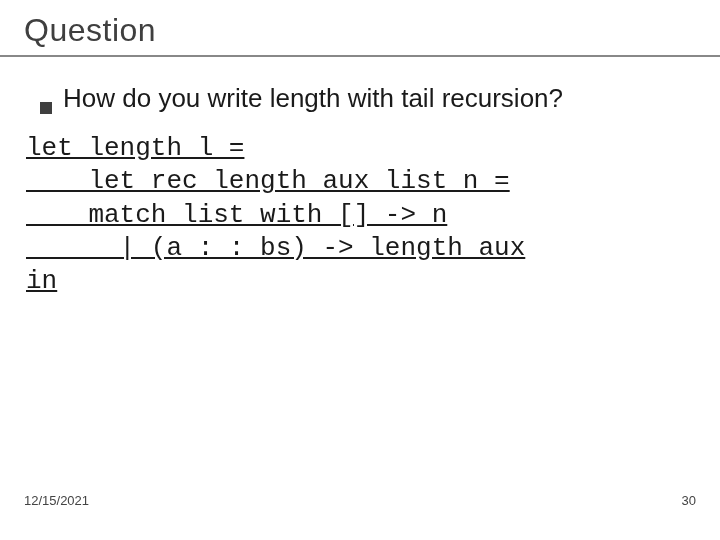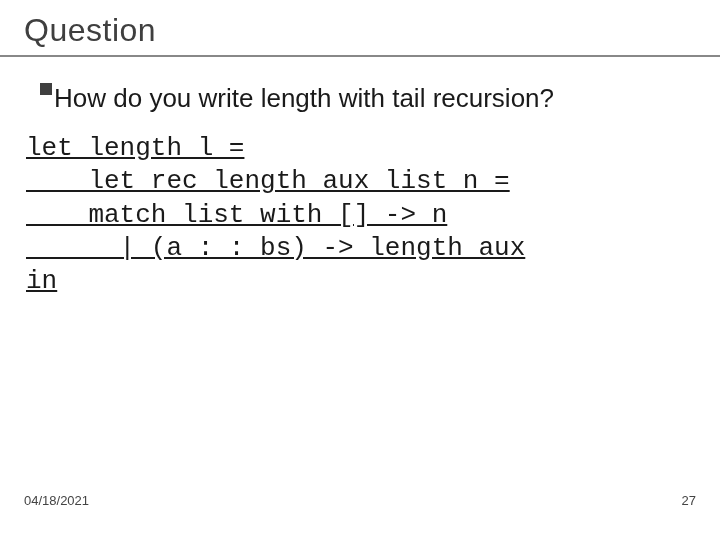--- a/index.html
+++ b/index.html
@@ -25,22 +25,22 @@
   .rule {
     border: none;
     border-top: 2px solid #888888;
     margin: 0 -24px 26px -24px;
   }
   .body-area {
     padding-left: 2px;
   }
   .bullet-row {
     display: flex;
-    align-items: flex-start;
-    gap: 2px;
+    align-items: flex-end;
+    gap: 11px;
     margin-bottom: 18px;
     margin-left: 14px;
   }
   .bullet-icon {
     width: 12px;
     height: 12px;
     background: #3f3f3f;
     flex: 0 0 auto;
   }
   .bullet-text {
@@ -85,17 +85,17 @@
 
     <div class="code-block"><span>let length l =</span>
 <span>    let rec length_aux list n =</span>
 <span>    match list with [] -&gt; n</span>
 <span>      | (a : : bs) -&gt; length_aux</span>
 <span>in</span></div>
 
   </div>
 
   <div class="footer">
-    <span>04/18/2021</span>
-    <span>27</span>
+    <span>12/15/2021</span>
+    <span>30</span>
   </div>
 
 </div>
 
 </body></html>

